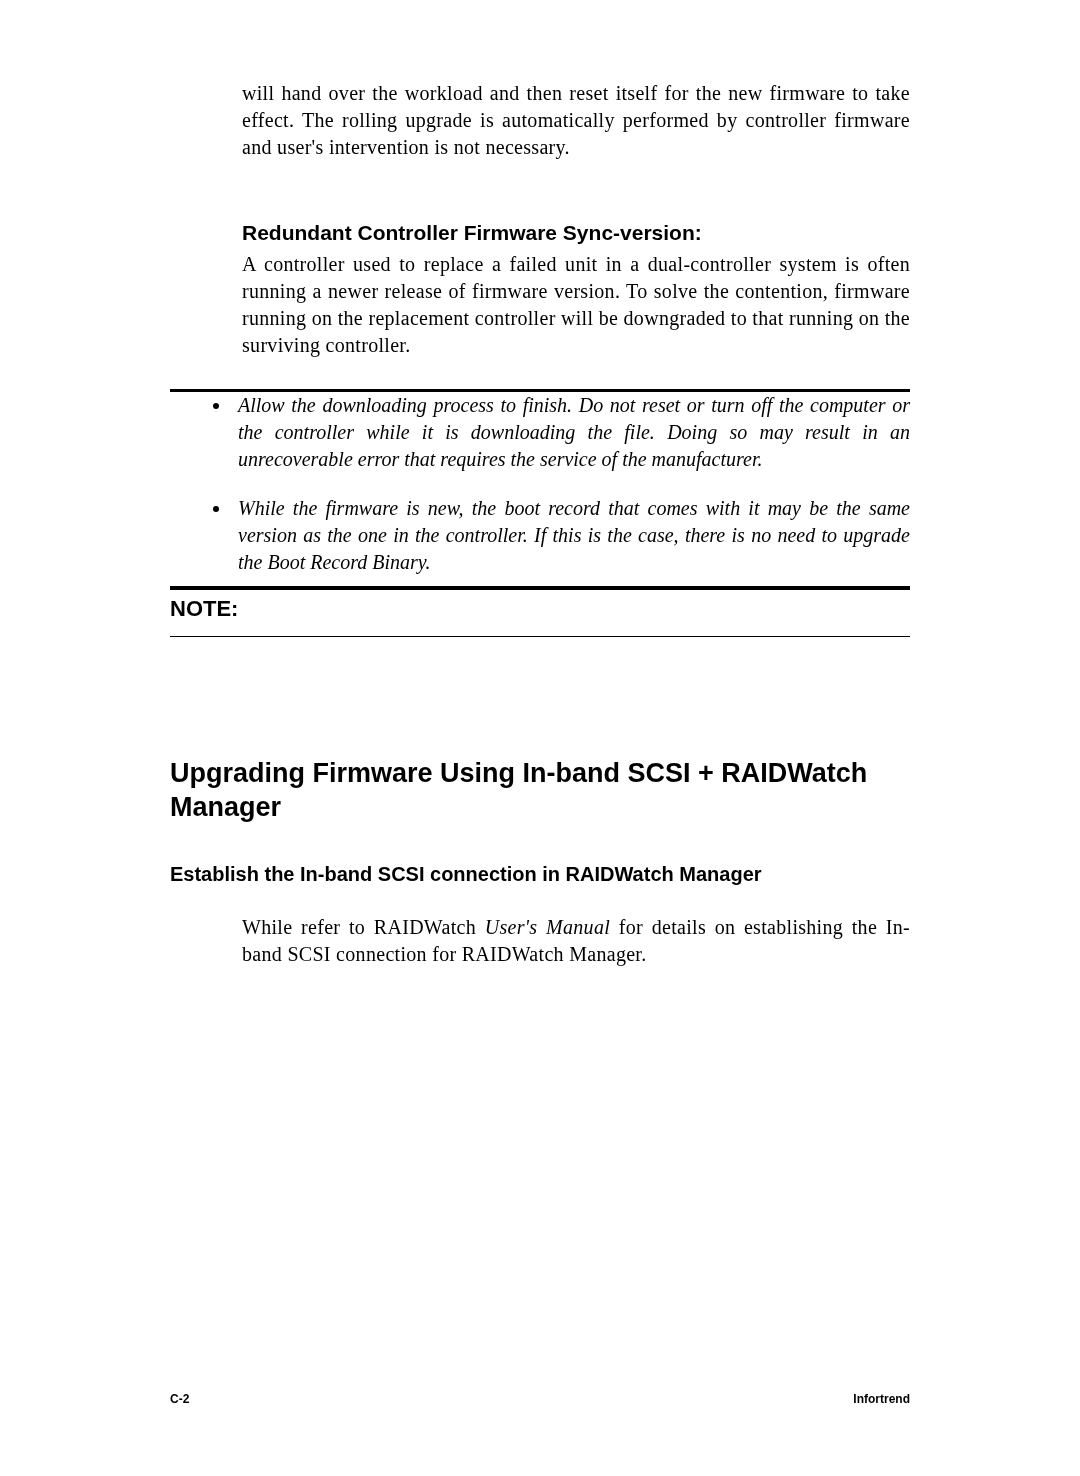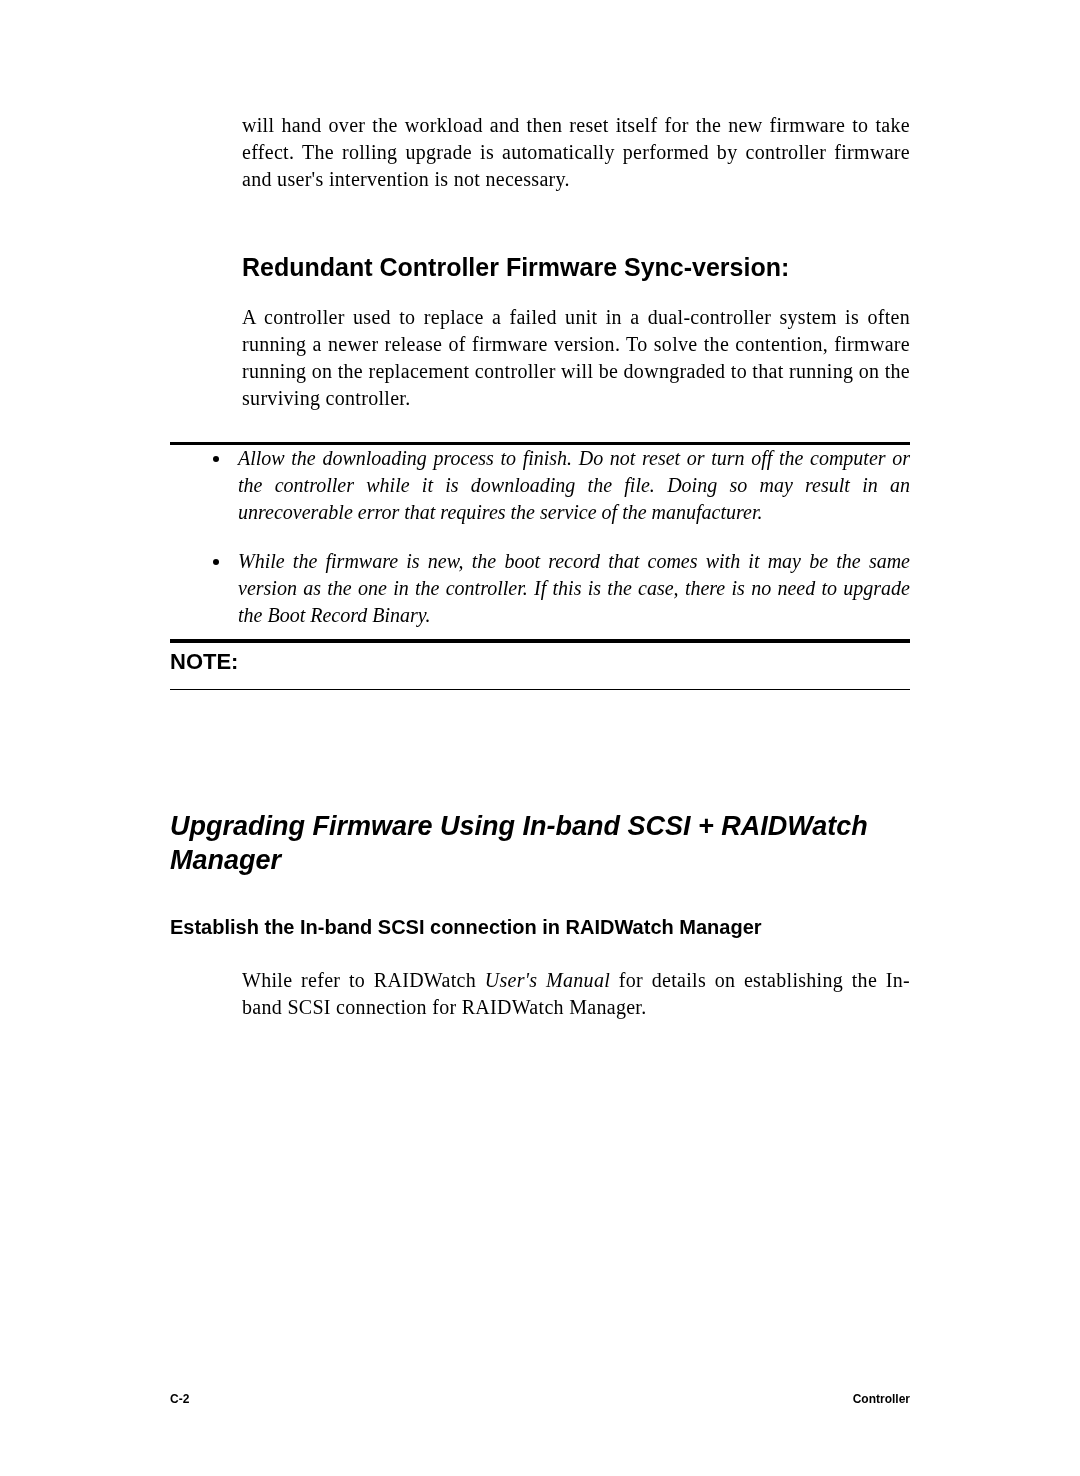--- a/index.html
+++ b/index.html
@@ -7,36 +7,36 @@
     margin: 0;
     background: #ffffff;
     font-family: "Times New Roman", Times, serif;
     color: #000;
   }
   .page {
     width: 1080px;
     height: 1476px;
     position: relative;
     box-sizing: border-box;
-    padding: 112px 170px 0 170px;
+    padding: 80px 170px 0 170px;
   }
   .indented-block {
     margin-left: 72px;
     font-size: 20px;
     line-height: 1.35;
     text-align: justify;
     letter-spacing: 0.3px;
   }
   .section-heading-bold {
     font-family: Arial, Helvetica, sans-serif;
     font-weight: bold;
-    font-size: 25px;
+    font-size: 21px;
     margin-left: 72px;
     margin-top: 60px;
-    margin-bottom: 22px;
+    margin-bottom: 6px;
   }
   .important-box {
     margin-top: 30px;
   }
   .rule-thick {
     border: none;
     border-top: 3px solid #000;
     margin: 0;
   }
   .rule-thin {
@@ -72,21 +72,20 @@
   }
   .note-title {
     font-family: Arial, Helvetica, sans-serif;
     font-weight: bold;
     font-size: 22px;
     margin: 6px 0 14px 0;
   }
   .big-section-title {
     font-family: Arial, Helvetica, sans-serif;
     font-weight: bold;
-    font-style: italic;
     font-size: 27px;
     line-height: 1.25;
     margin-top: 120px;
     margin-bottom: 38px;
   }
   .sub-section-title {
     font-family: Arial, Helvetica, sans-serif;
     font-weight: bold;
     font-size: 20px;
     margin-bottom: 28px;
@@ -134,16 +133,16 @@
   <div class="big-section-title">Upgrading Firmware Using In-band SCSI + RAIDWatch Manager</div>
 
   <div class="sub-section-title">Establish the In-band SCSI connection in RAIDWatch Manager</div>
 
   <div class="indented-block" style="text-align:justify;">
     <span>While refer to RAIDWatch </span><span class="ref-italic">User's Manual</span><span> for details on establishing the In-band SCSI connection for RAIDWatch Manager.</span>
   </div>
 
   <div class="footer">
     <span>C-2</span>
-    <span>Controller</span>
+    <span>Infortrend</span>
   </div>
 
 </div>
 
 </body></html>

